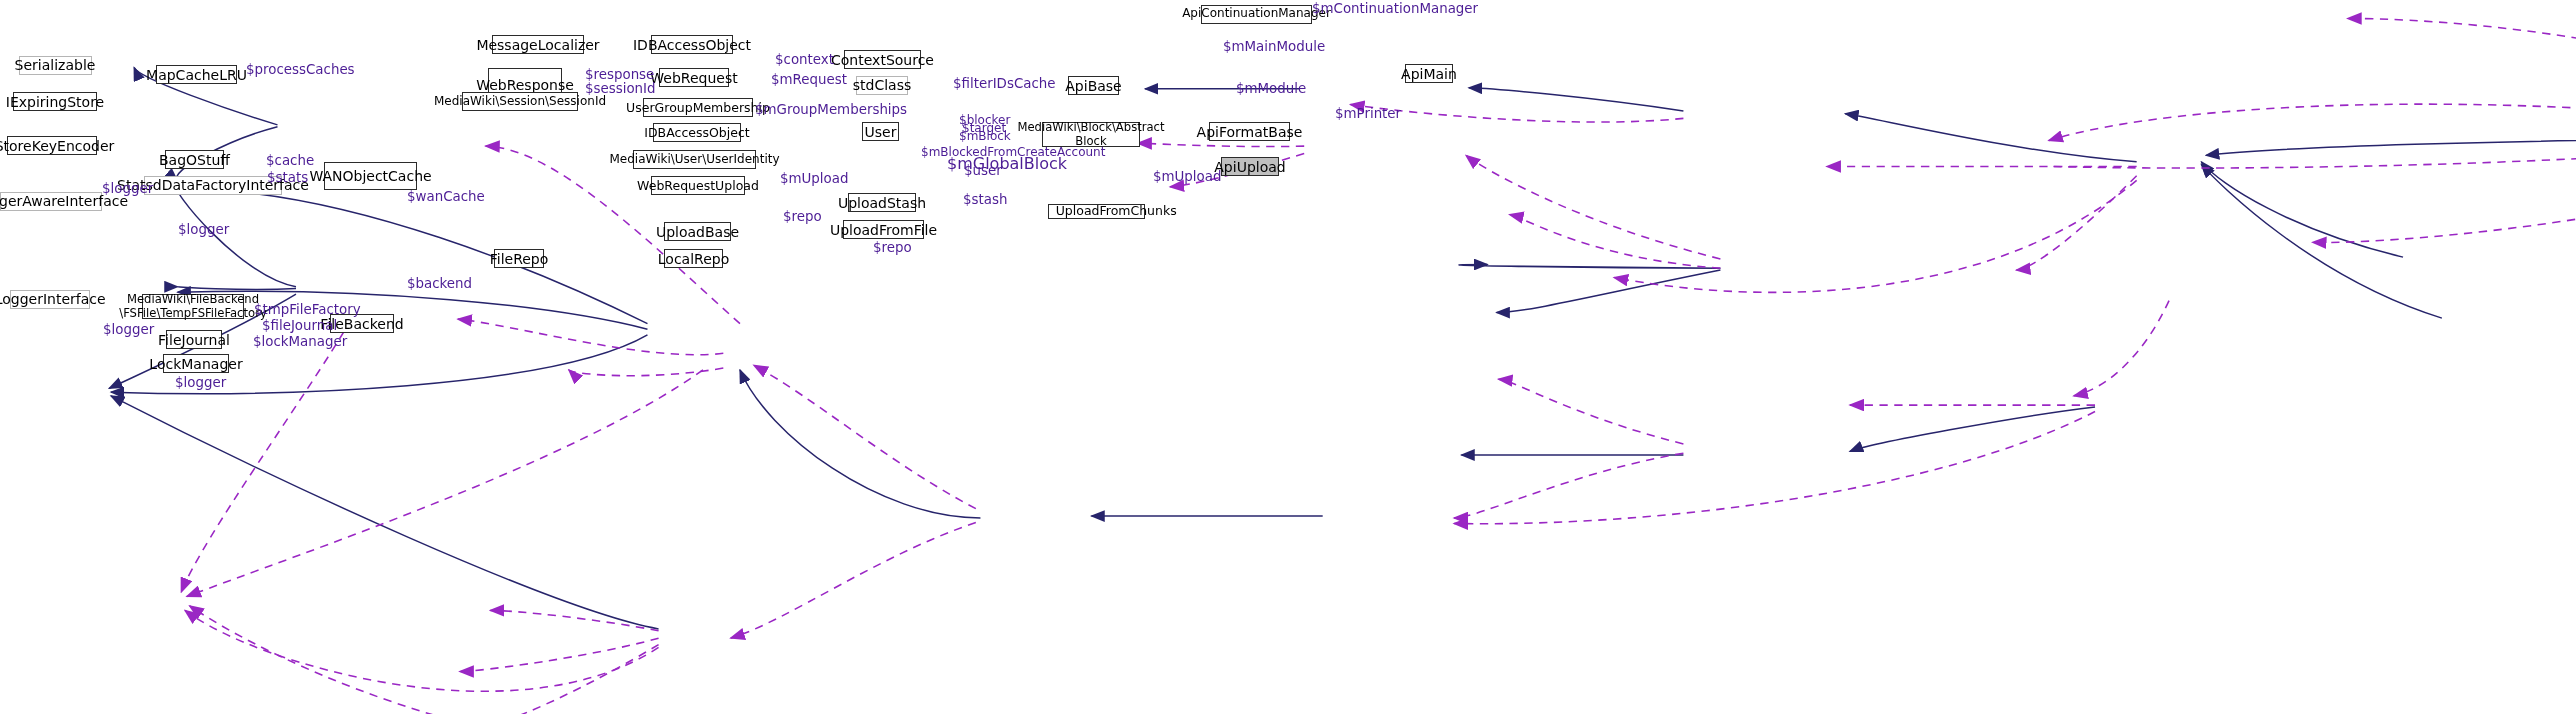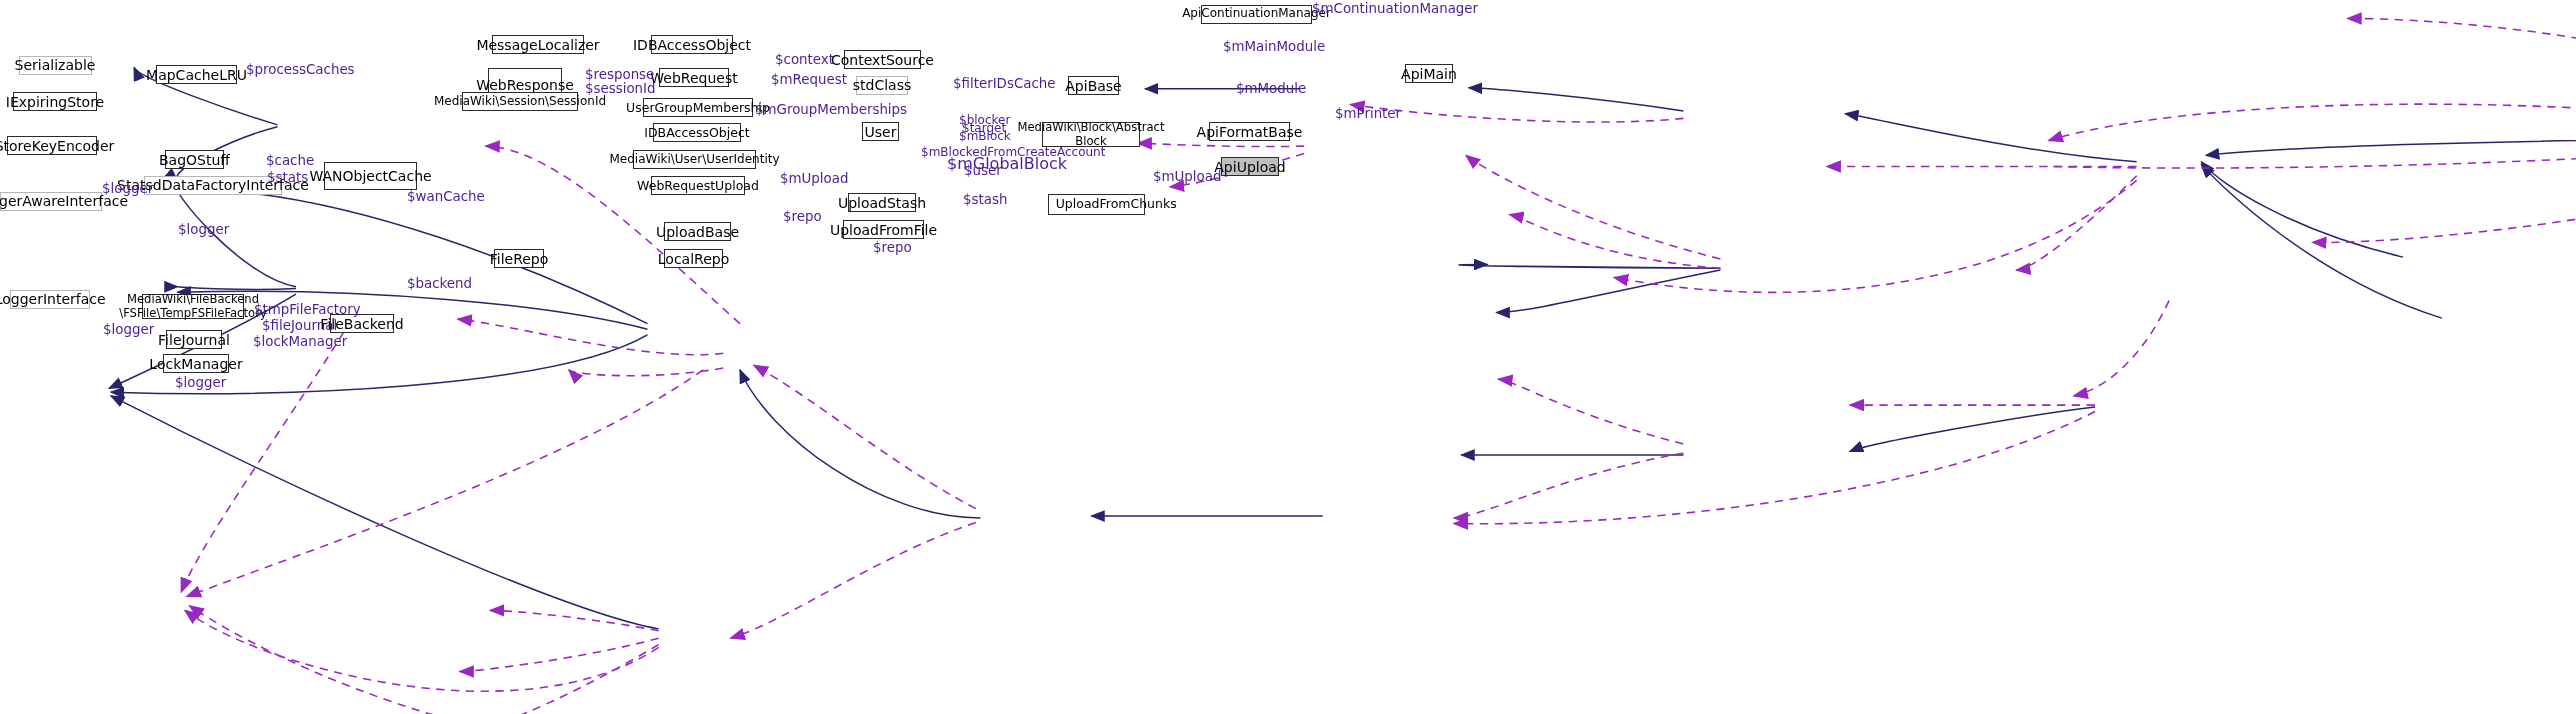--- a/index.html
+++ b/index.html
@@ -176,21 +176,21 @@
   <div class="node solid" style="left:643px;top:98px;width:110px;height:19.4px;font-size:12.5px;">UserGroupMembership</div>
   <div class="node solid" style="left:653px;top:123px;width:88px;height:19.4px;font-size:12.5px;">IDBAccessObject</div>
   <div class="node solid" style="left:633px;top:150px;width:123px;height:19.4px;font-size:12px;">MediaWiki\User\UserIdentity</div>
   <div class="node solid" style="left:844px;top:50px;width:77px;height:19.4px;">ContextSource</div>
   <div class="node light" style="left:856px;top:76px;width:52px;height:18.5px;">stdClass</div>
   <div class="node solid" style="left:862px;top:122px;width:37px;height:19.4px;">User</div>
   <div class="node solid" style="left:848px;top:193px;width:68px;height:19.4px;">UploadStash</div>
   <div class="node solid" style="left:843px;top:220px;width:81px;height:19.4px;">UploadFromFile</div>
   <div class="node solid" style="left:1042px;top:122px;width:98px;height:25px;font-size:11.6px;">MediaWiki\Block\Abstract
 Block</div>
-  <div class="node solid" style="left:1048px;top:194px;width:97px;height:21px;font-size:12.5px;padding-left:44px;">UploadFromChunks</div>
+  <div class="node solid" style="left:1048px;top:204px;width:97px;height:15px;font-size:12.5px;padding-left:44px;">UploadFromChunks</div>
   <div class="node solid" style="left:1068px;top:76px;width:51px;height:19.4px;">ApiBase</div>
   <div class="node solid" style="left:1209px;top:122px;width:81px;height:19.4px;">ApiFormatBase</div>
   <div class="node highlight" style="left:1221px;top:157px;width:58px;height:19.4px;">ApiUpload</div>
   <div class="node solid" style="left:1201px;top:4.6px;width:111px;height:19.4px;font-size:12px;">ApiContinuationManager</div>
   <div class="node solid" style="left:1405px;top:64px;width:48px;height:19.4px;">ApiMain</div>
 
   <div class="edge-label" style="left:246px;top:62px;">$processCaches</div>
   <div class="edge-label" style="left:266px;top:153px;">$cache</div>
   <div class="edge-label" style="left:267px;top:170px;">$stats</div>
   <div class="edge-label" style="left:102px;top:181px;">$logger</div>

